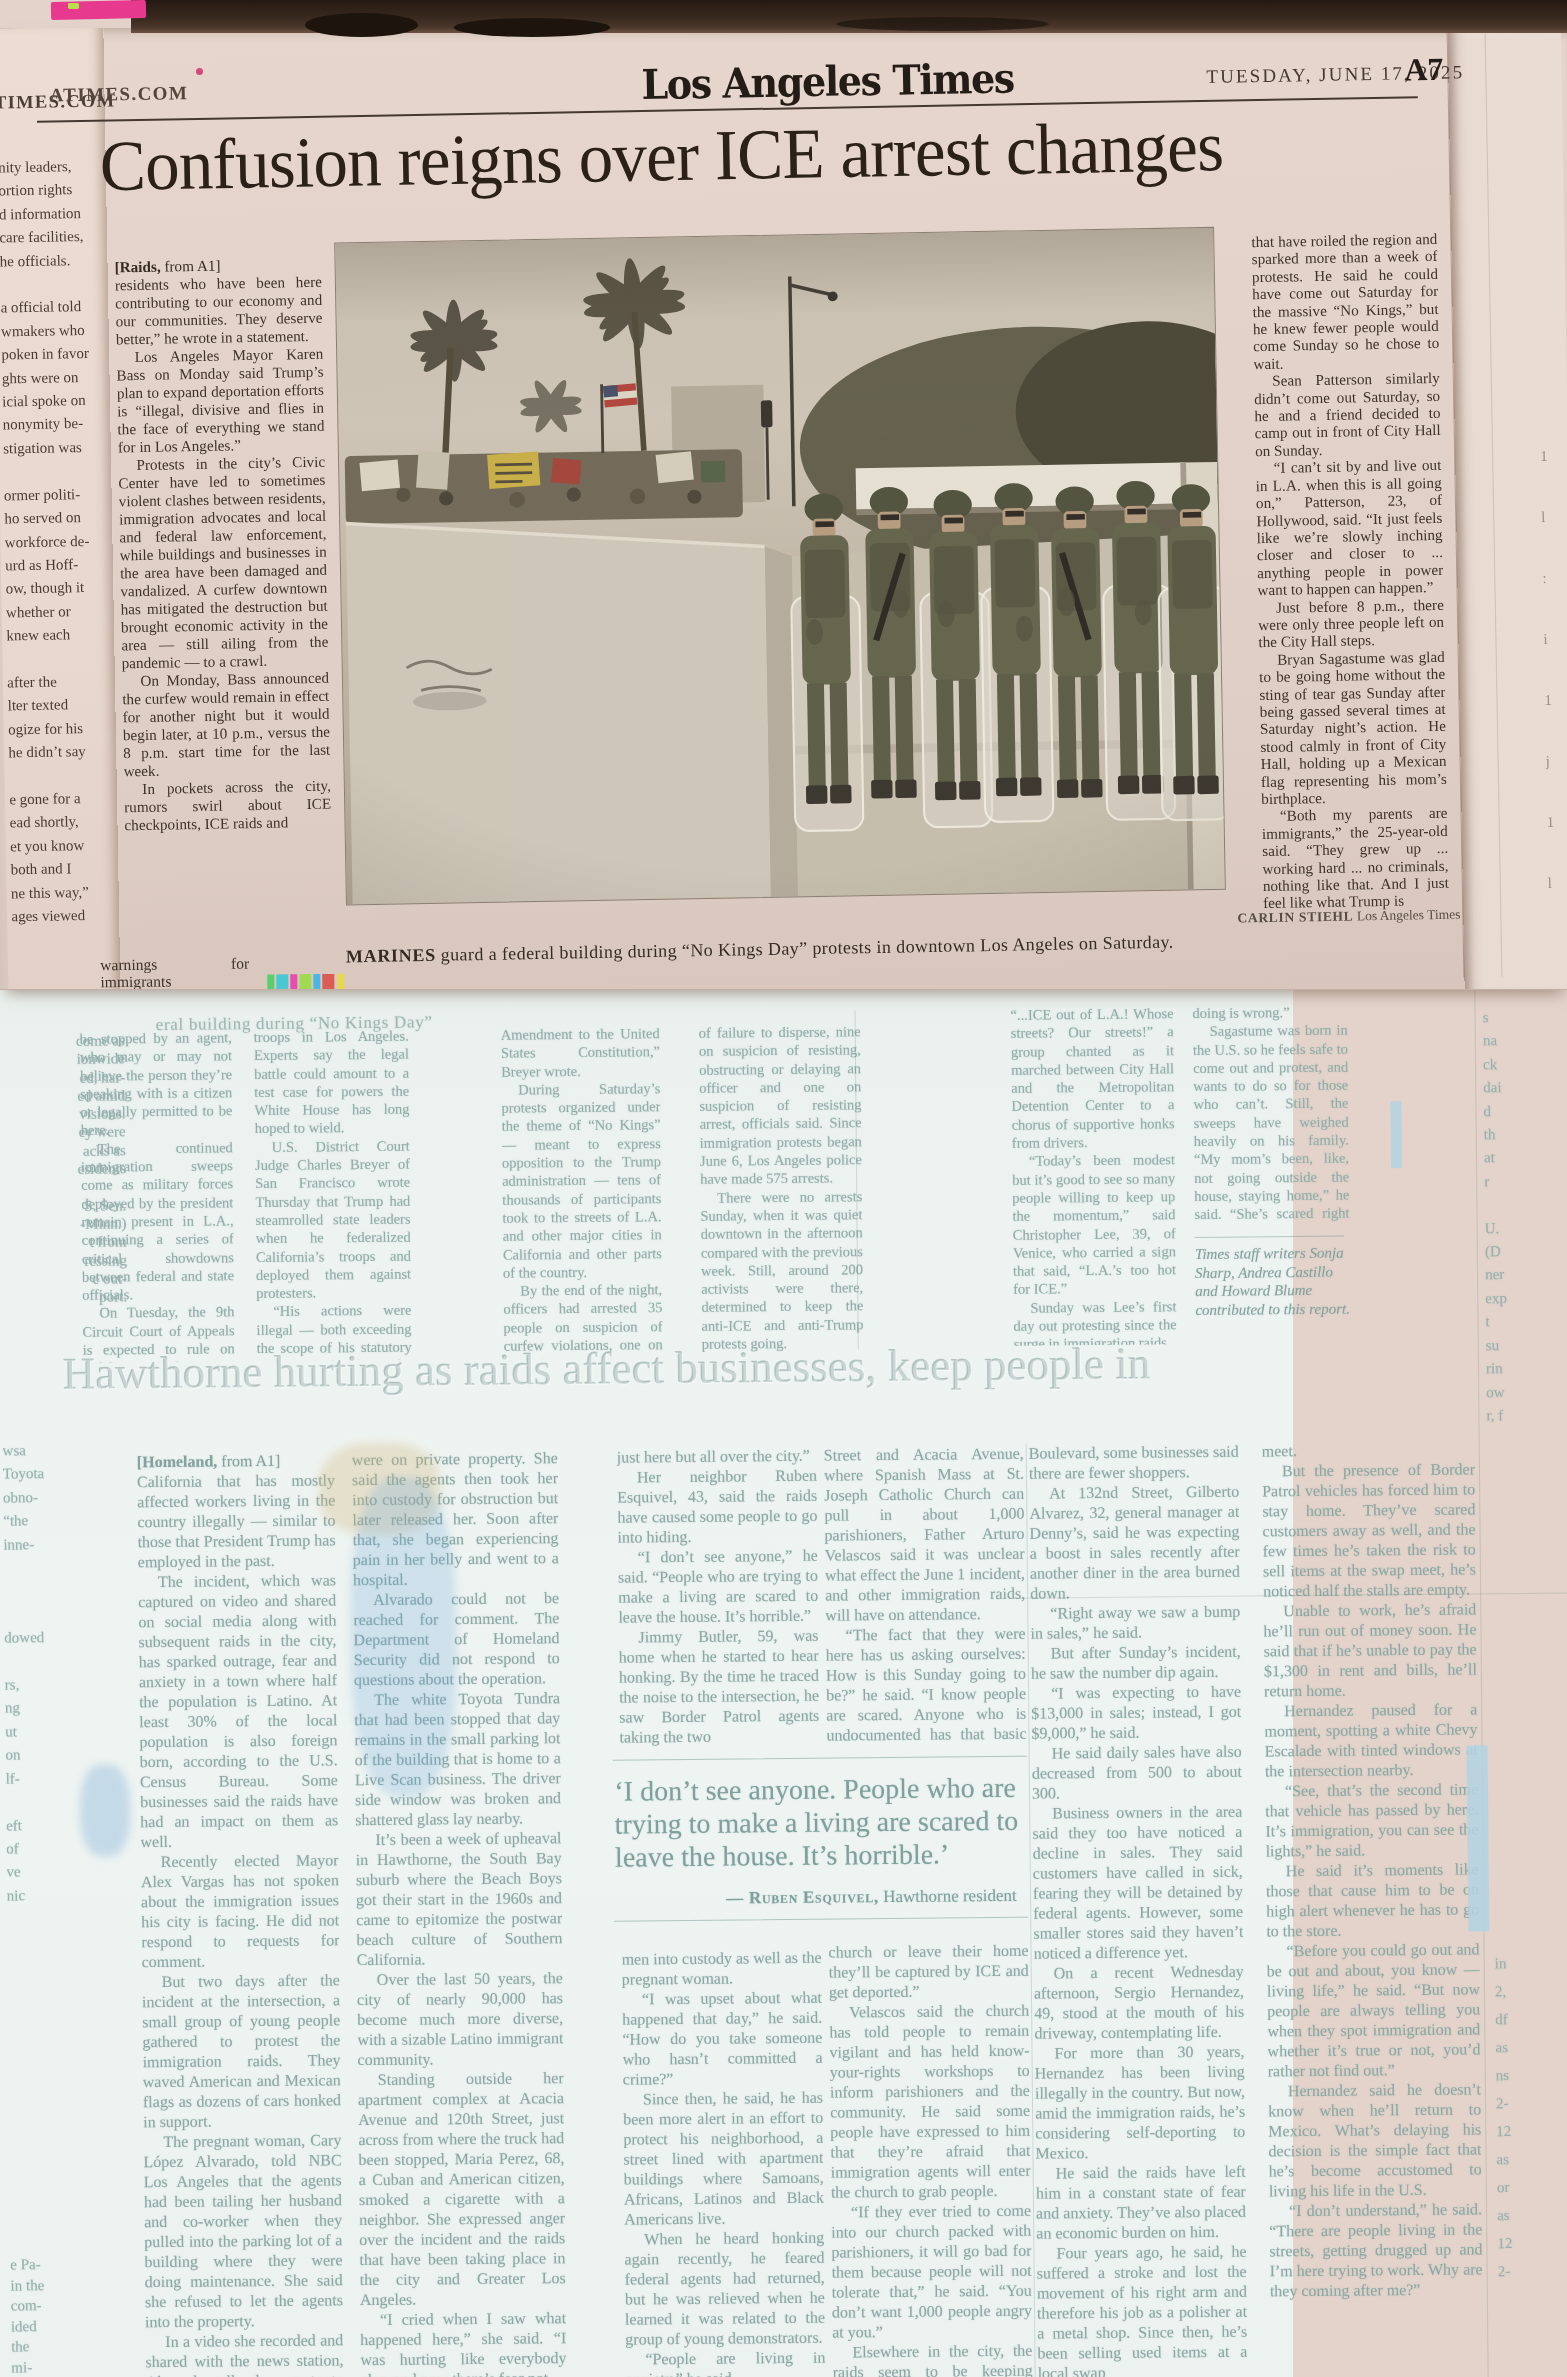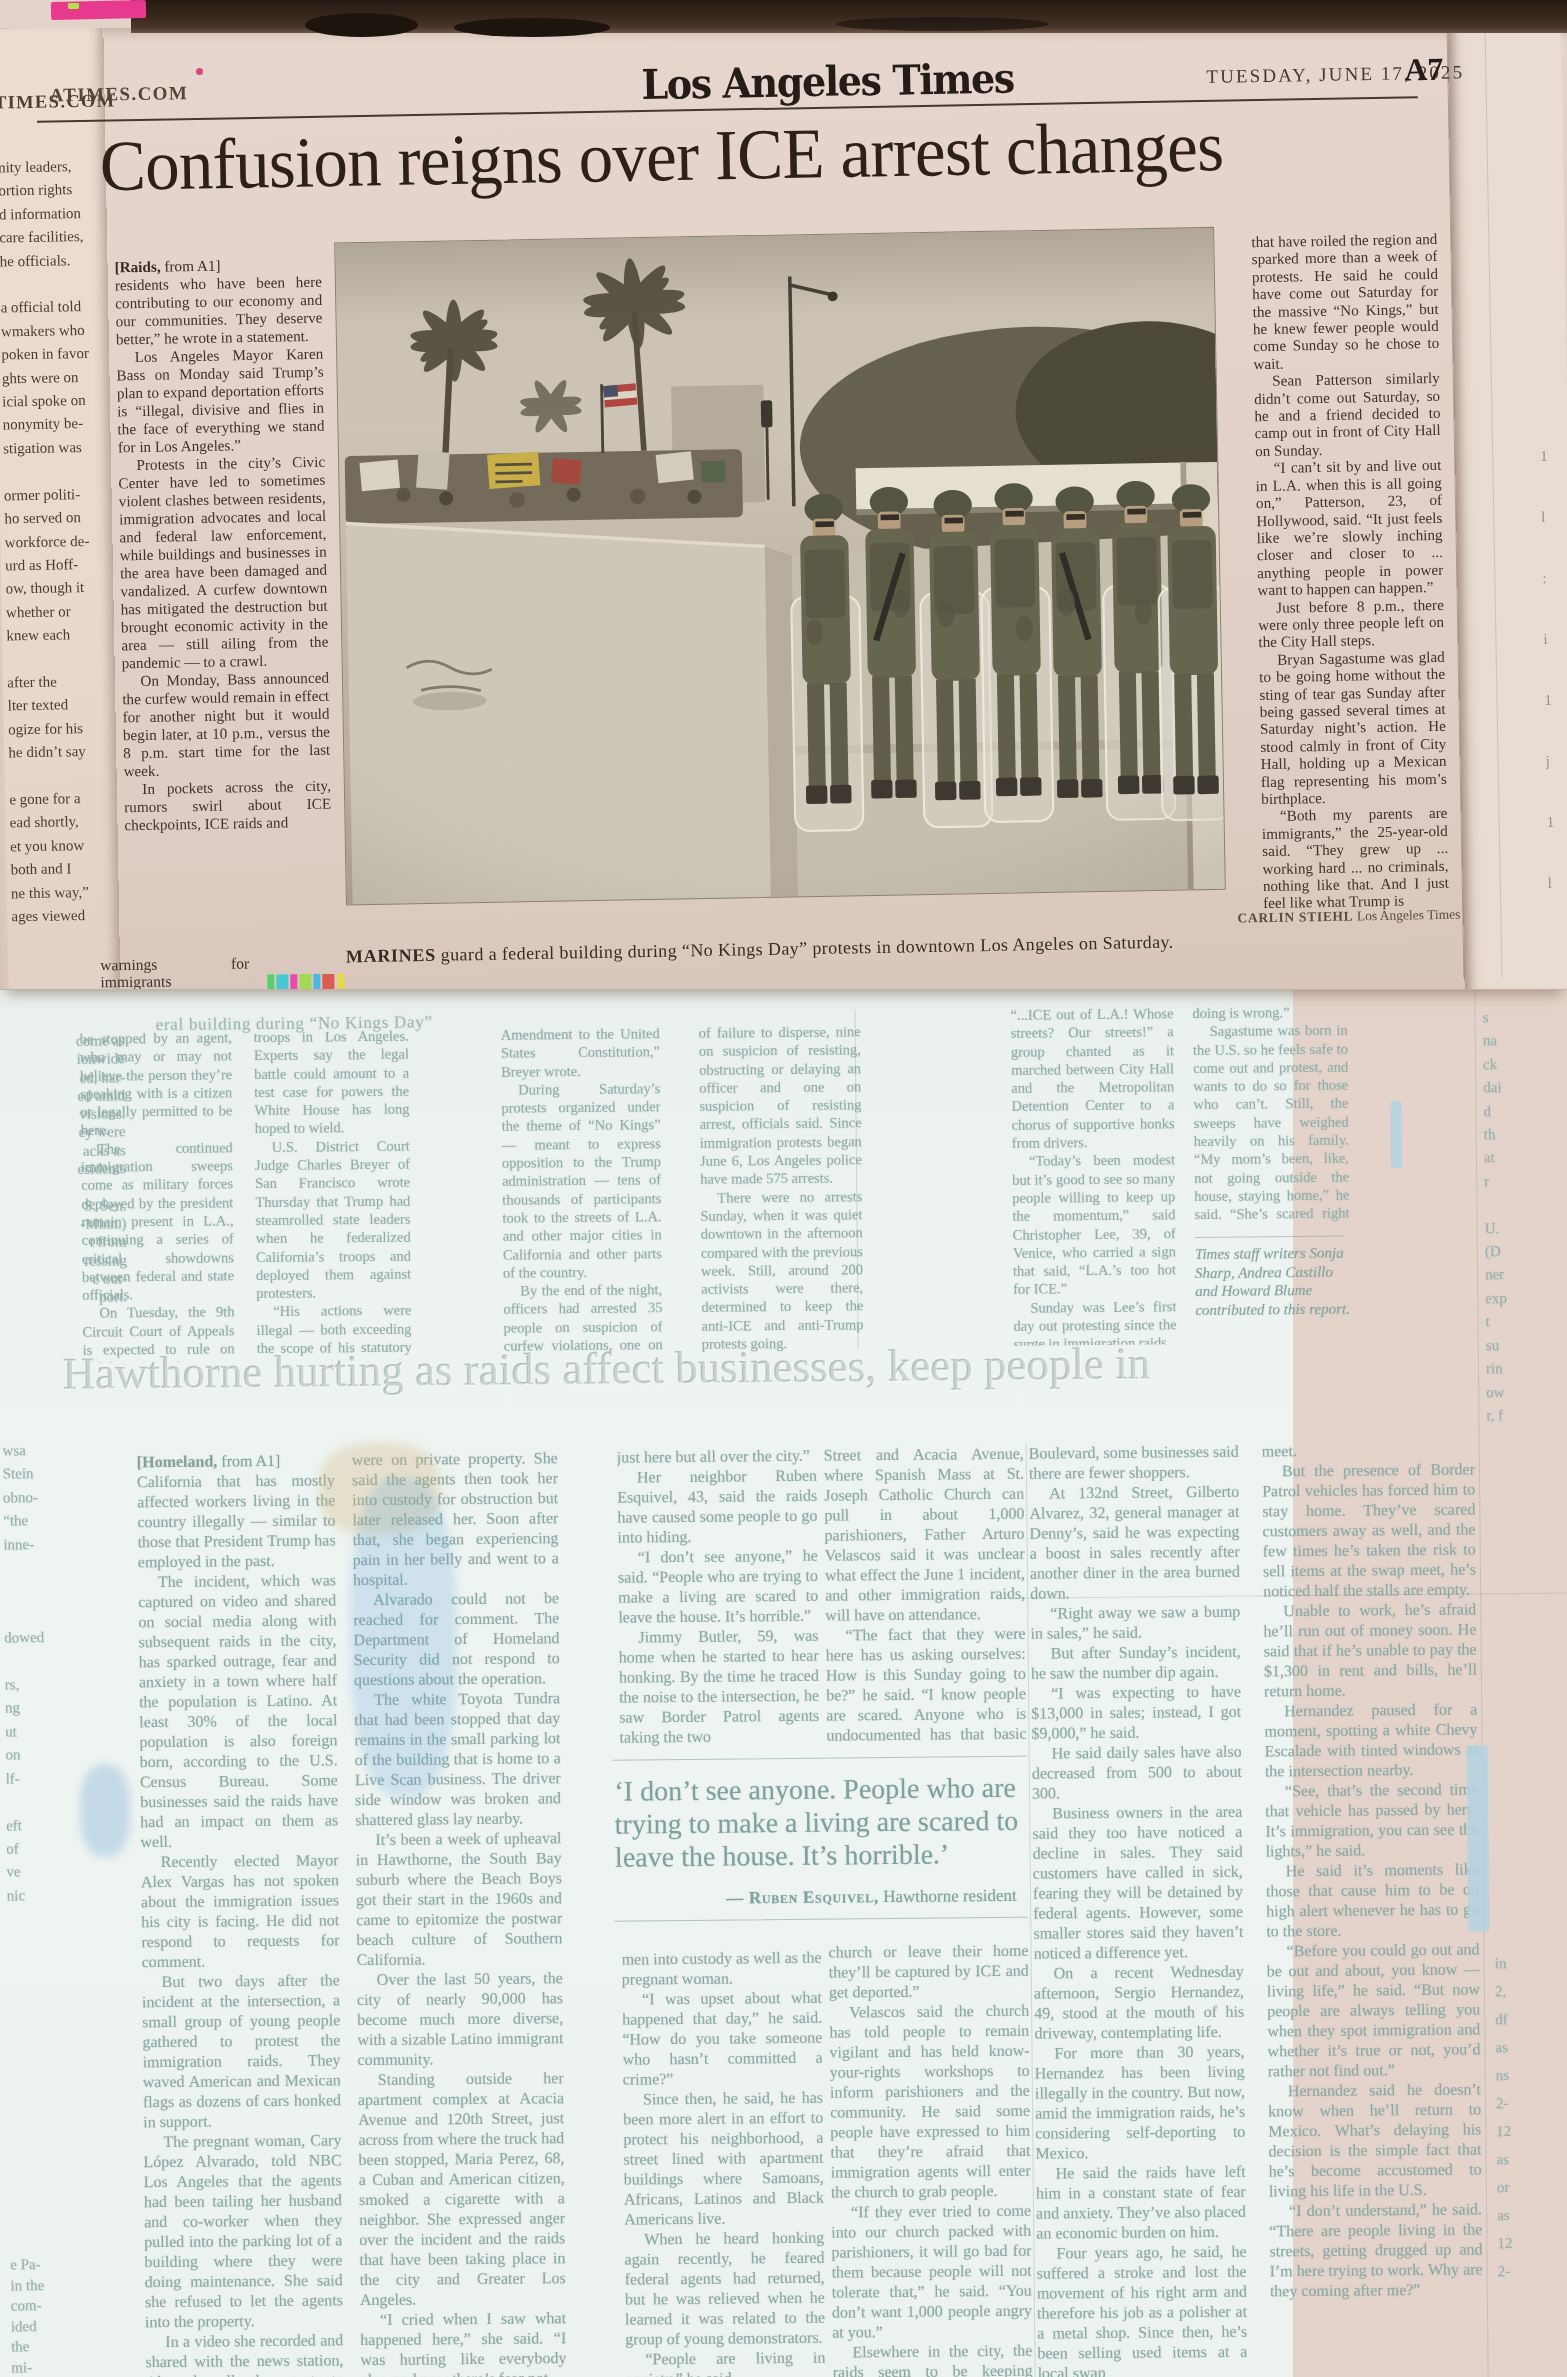--- a/index.html
+++ b/index.html
@@ -149,21 +149,21 @@
           <div>&nbsp;</div>
           <div>S. Sen.</div>
           <div>-Minn.)</div>
           <div>t from</div>
           <div>ressing</div>
           <div>e out-</div>
           <div>port.</div>
         </div>
       <div class="abs cfrag soft" style="left:2.8px;top:454px;width:61px;line-height:23.4px;">
           <div>wsa</div>
-          <div>Stein</div>
+          <div>Toyota</div>
           <div>obno-</div>
           <div>“the</div>
           <div>inne-</div>
           <div>&nbsp;</div>
           <div>&nbsp;</div>
           <div>&nbsp;</div>
           <div>dowed</div>
           <div>&nbsp;</div>
           <div>rs,</div>
           <div>ng</div>

